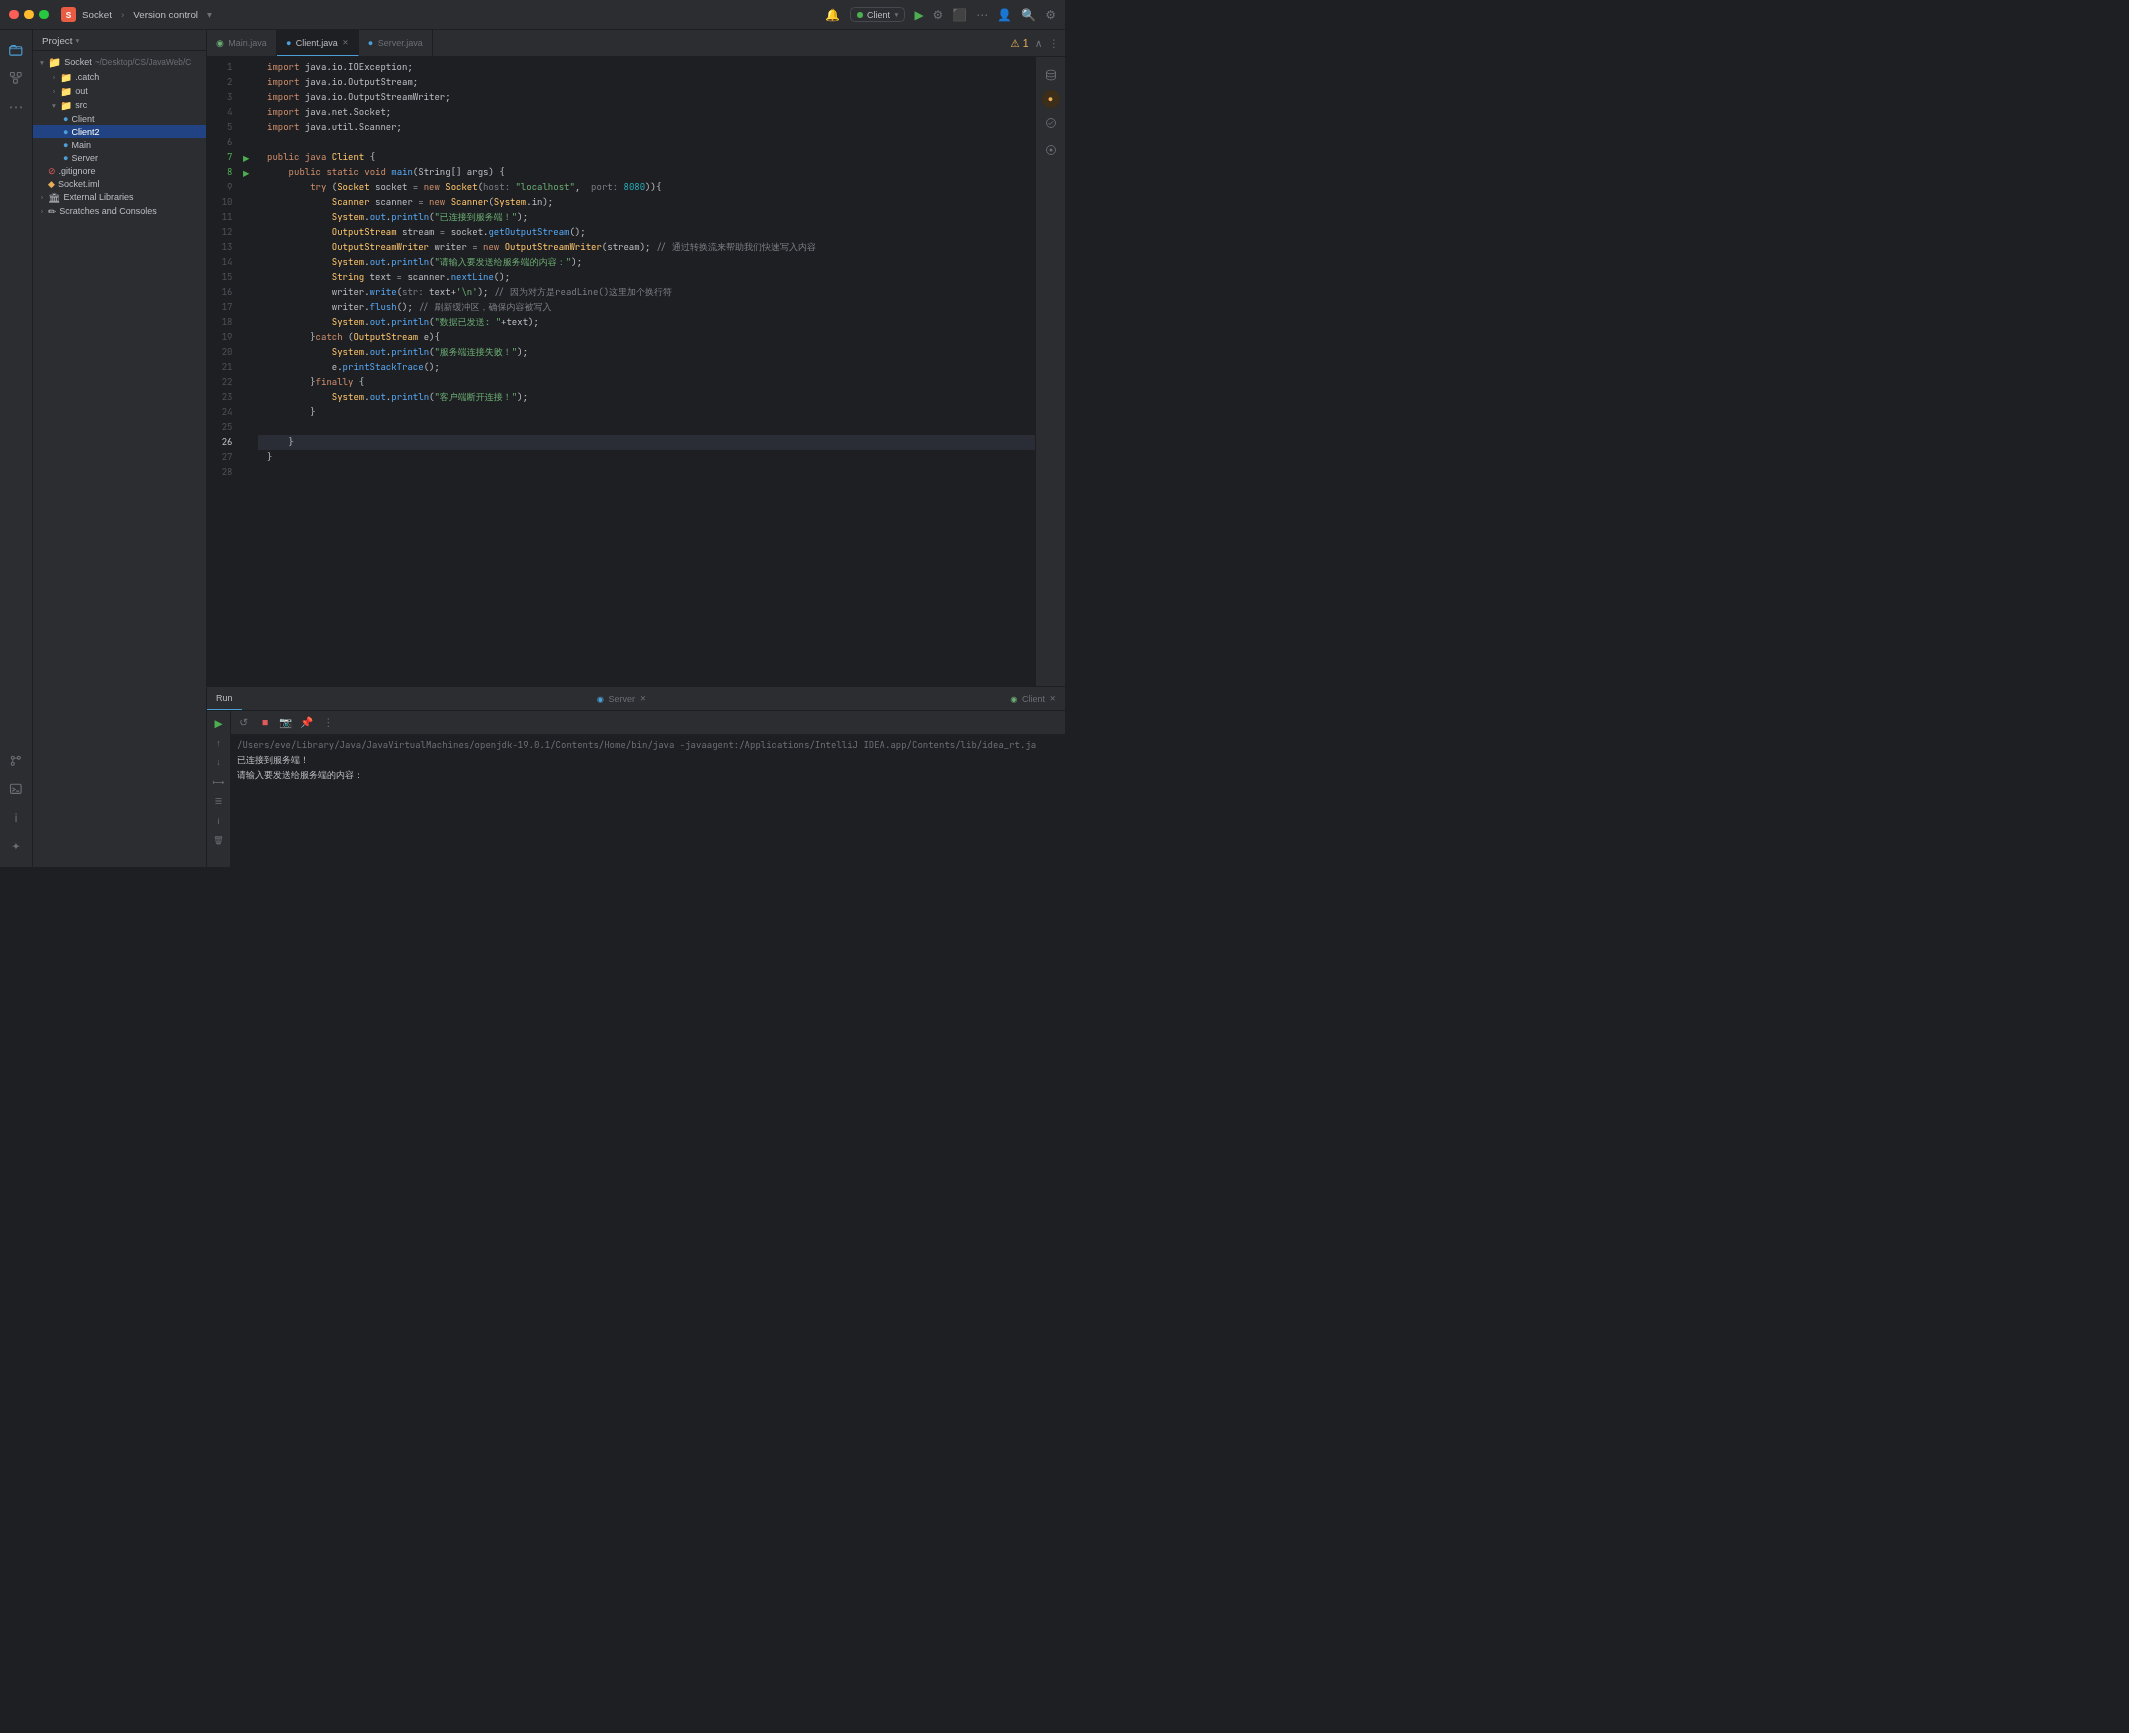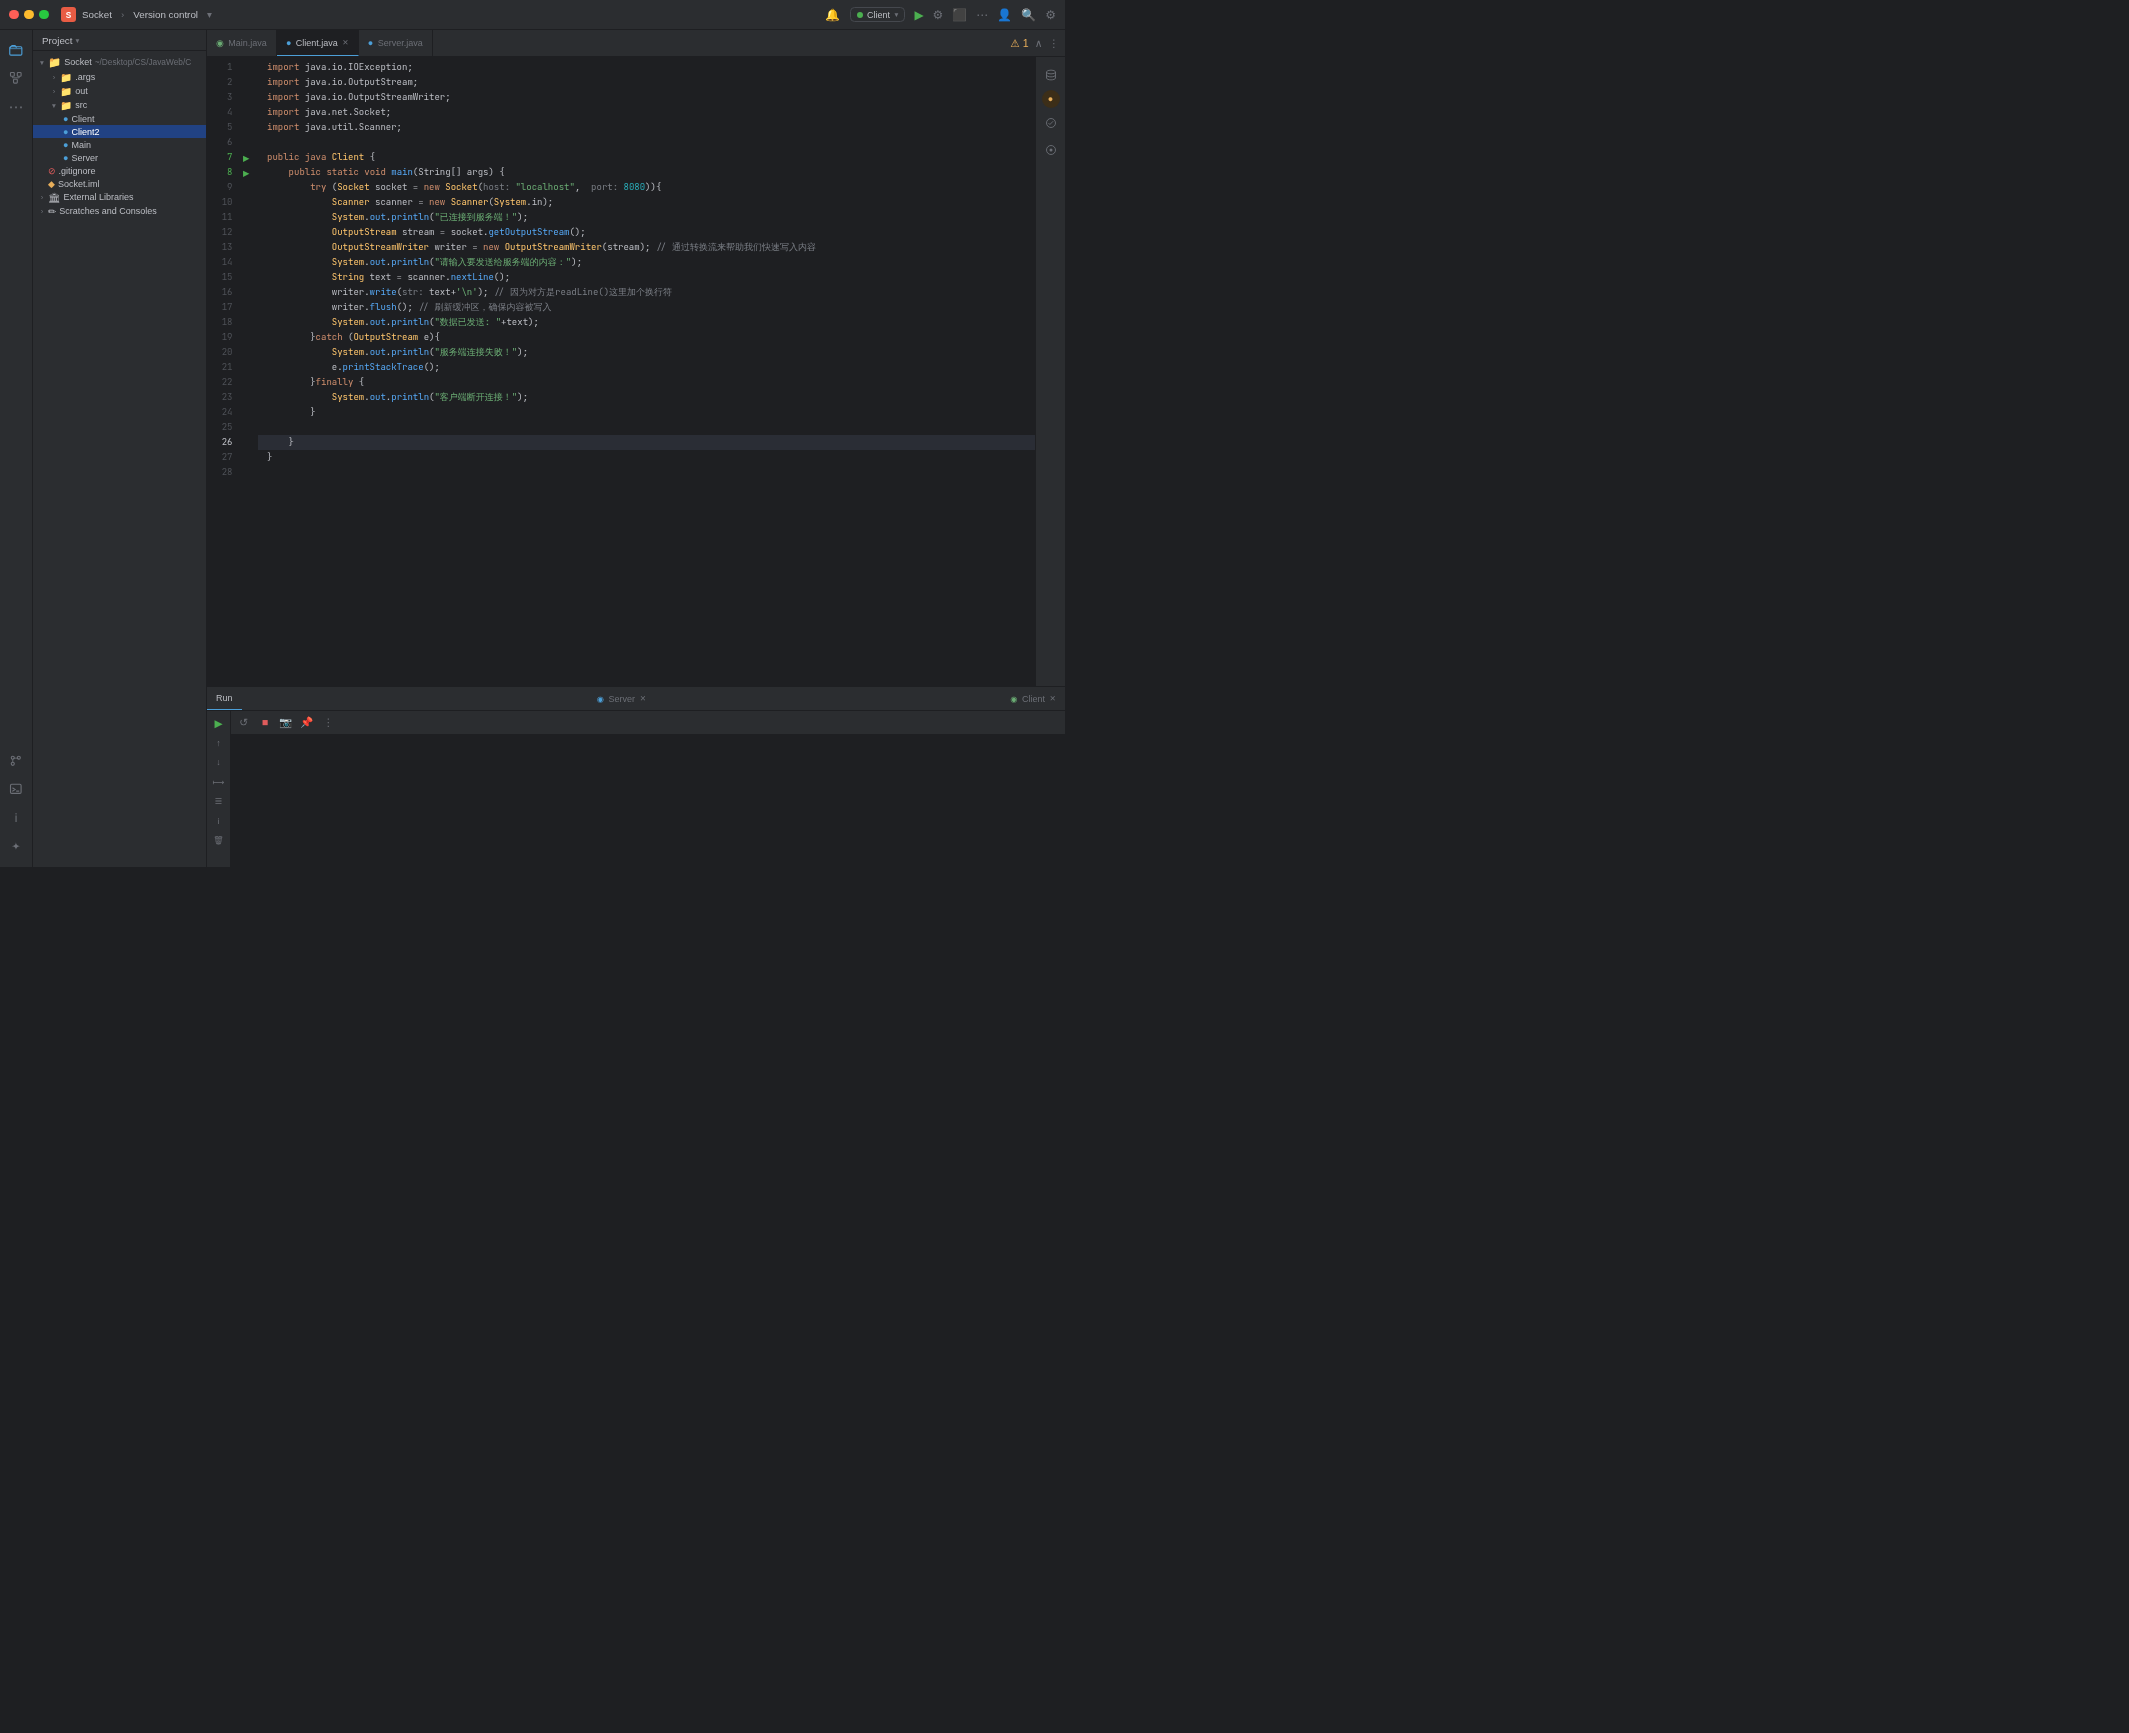--- a/index.html
+++ b/index.html
@@ -502,21 +502,21 @@
       <div class="tree-item" style="padding-left:3px;">
         <span class="tree-arrow">▾</span>
         <span style="margin-right:3px;font-size:10.6px;color:#4c9fd8;">📁</span>
         <span style="color:#bcbec4;">Socket</span>
         <span style="color:#6c6f76;margin-left:3px;font-size:8.3px;">~/Desktop/CS/JavaWeb/C</span>
       </div>
 
       <div class="tree-item" style="padding-left:15px;">
         <span class="tree-arrow">›</span>
         <span style="margin-right:3px;font-size:9.8px;">📁</span>
-        <span>.args</span>
+        <span>.catch</span>
       </div>
 
       <div class="tree-item" style="padding-left:15px;">
         <span class="tree-arrow">›</span>
         <span style="margin-right:3px;font-size:9.8px;">📁</span>
         <span>out</span>
       </div>
 
       <div class="tree-item" style="padding-left:15px;">
         <span class="tree-arrow">▾</span>
@@ -747,20 +747,25 @@
           </div>
 
           <div style="display:flex;flex-direction:column;flex:1;overflow:hidden;">
             <div class="bottom-toolbar">
               <div class="bottom-tool-btn">↺</div>
               <div class="bottom-tool-btn red">■</div>
               <div class="bottom-tool-btn">📷</div>
               <div class="bottom-tool-btn">📌</div>
               <div class="bottom-tool-btn">⋮</div>
             </div>
+            <div class="bottom-content">
+              <span class="console-line console-path">/Users/eve/Library/Java/JavaVirtualMachines/openjdk-19.0.1/Contents/Home/bin/java -javaagent:/Applications/IntelliJ IDEA.app/Contents/lib/idea_rt.ja</span>
+              <span class="console-line">已连接到服务端！</span>
+              <span class="console-line">请输入要发送给服务端的内容：</span>
+            </div>
           </div>
         </div>
       </div>
     </div>
   </div>
 </div>
 
 <div class="statusbar">
   <div class="statusbar-left">
     <span class="git-icon">⎇</span>

